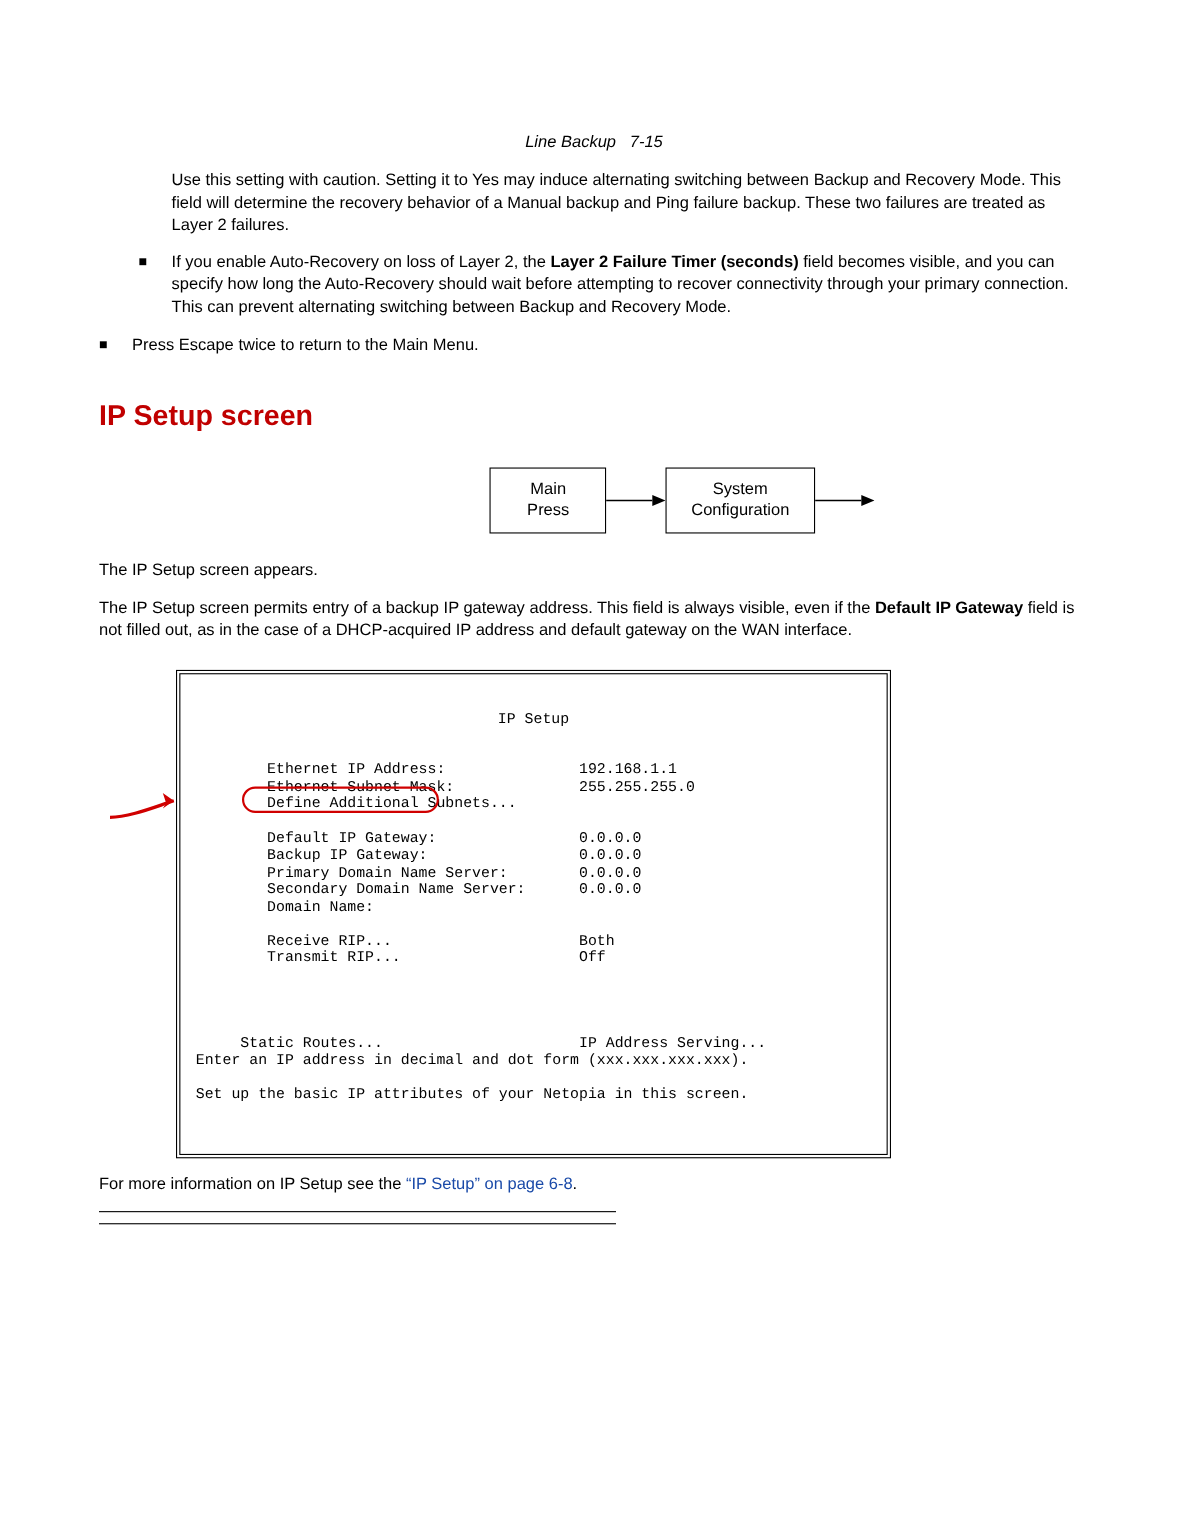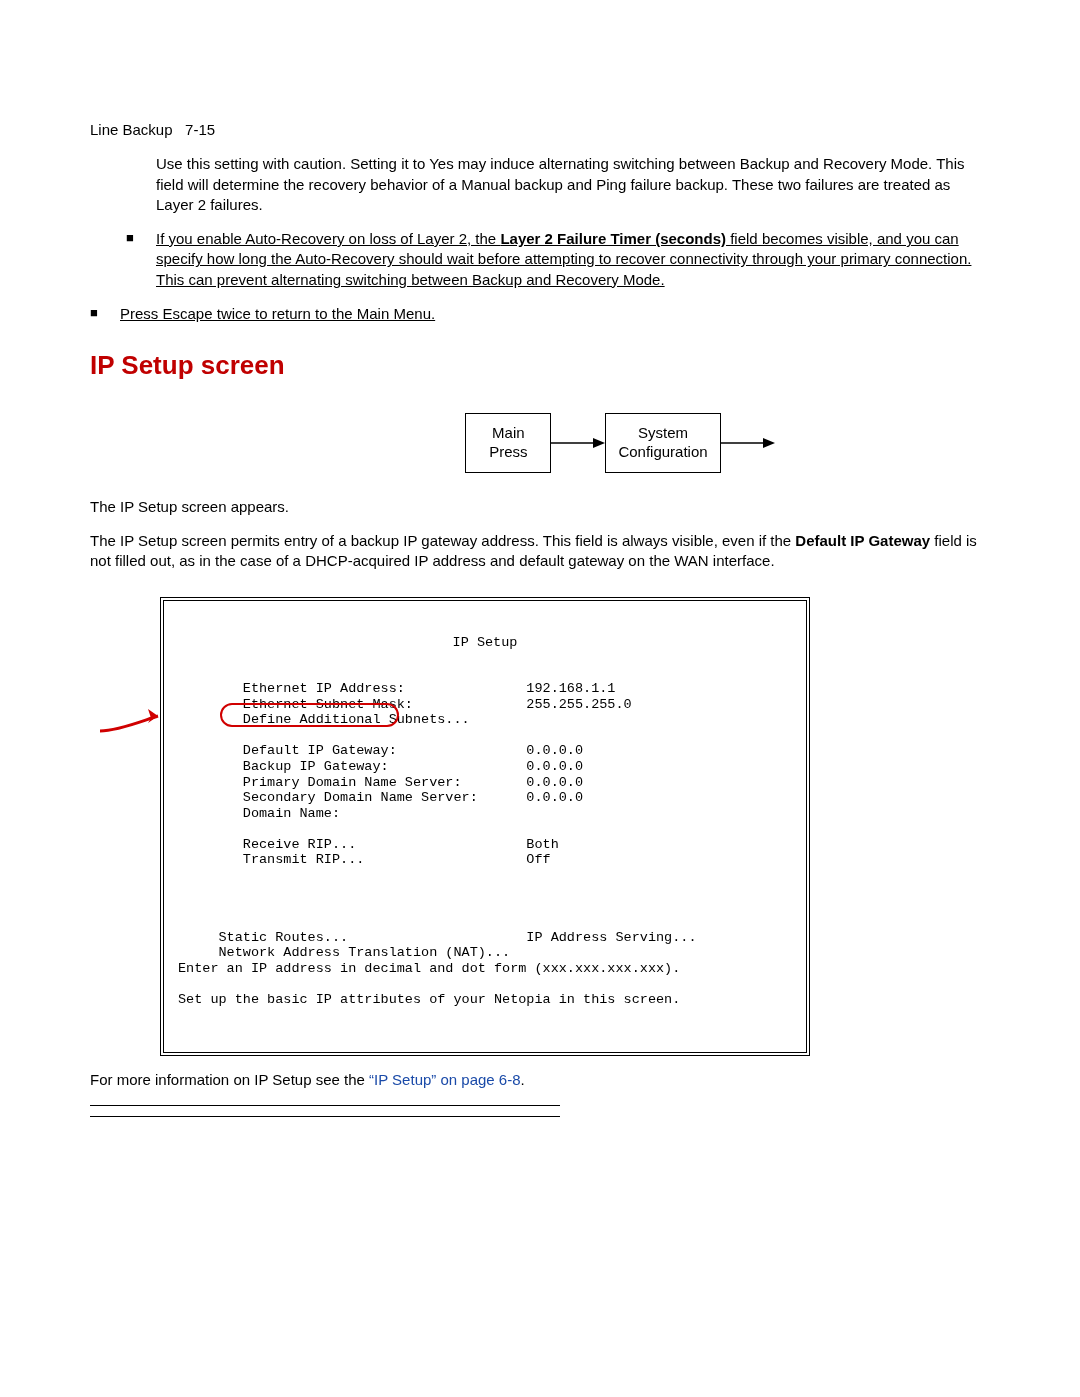--- a/index.html
+++ b/index.html
@@ -10,48 +10,48 @@
     font-family: Arial, Helvetica, sans-serif;
     color: #000;
     font-size: 15px;
     line-height: 1.35;
   }
   .page {
     padding: 120px 90px 200px 90px;
     position: relative;
   }
   .running-head {
-    text-align: left;
+    text-align: center;
+    font-style: italic;
     font-size: 15px;
     margin-bottom: 14px;
   }
   .para {
     margin: 12px 0 14px 0;
   }
   .indent-1 {
     margin-left: 66px;
   }
   .bullet {
     display: flex;
   }
   .bullet .mk {
     width: 30px;
     flex: 0 0 30px;
     font-size: 13px;
     line-height: 1.35;
   }
   .bullet .txt {
     flex: 1;
-    text-decoration: underline;
   }
   h2.sec-title {
     color: #c00000;
     font-size: 26px;
     font-weight: bold;
-    margin: 24px 0 10px 0;
+    margin: 36px 0 10px 0;
     font-family: Arial, Helvetica, sans-serif;
   }
   .bold { font-weight: bold; }
   .link { color: #1a4aa8; }
   .note-label { color: #c00000; font-weight: bold; font-size: 17px; }
   hr.note-rule {
     border: none;
     border-top: 1px solid #000;
     width: 470px;
     margin: 10px 0;
@@ -59,21 +59,21 @@
   
   .navdiagram {
     display: flex;
     align-items: center;
     justify-content: center;
     gap: 0;
     margin: 30px 0 24px 160px;
   }
   .nav-box {
     border: 1px solid #000;
-    padding: 10px 12px;
+    padding: 10px 22px;
     text-align: center;
     font-size: 15px;
     line-height: 1.25;
     min-width: 60px;
     background: #fff;
   }
   .nav-arrow-wrap {
     display: flex;
     align-items: center;
     width: 54px;
@@ -188,21 +188,21 @@
         Primary Domain Name Server:        0.0.0.0
         Secondary Domain Name Server:      0.0.0.0
         Domain Name:                       
                                            
         Receive RIP...                     Both
         Transmit RIP...                    Off
 </span>
 <span class="col-block">
 
 
-</span><span class="col-block"><span id="bottom-row1">     Static Routes...                      IP Address Serving...</span></span><span class="col-block"><span id="bottom-row2">     Network Address Translation (NAT)...</span></span><span class="col-block">Enter an IP address in decimal and dot form (xxx.xxx.xxx.xxx).</span>
+</span><span class="col-block"><span id="bottom-row1">     Static Routes...                      IP Address Serving...</span></span><span class="col-block">Enter an IP address in decimal and dot form (xxx.xxx.xxx.xxx).</span>
 <span class="col-block">Set up the basic IP attributes of your Netopia in this screen.</span>
     </div>
     <div class="callout-circle" style="left:60px; top:106px; width:175px; height:20px;"></div>
   </div>
 
   <p class="para">
     <span>For more information on IP Setup see the </span><span class="link">“IP Setup” on page 6-8</span><span>.</span>
   </p>
 
   <hr class="note-rule">

